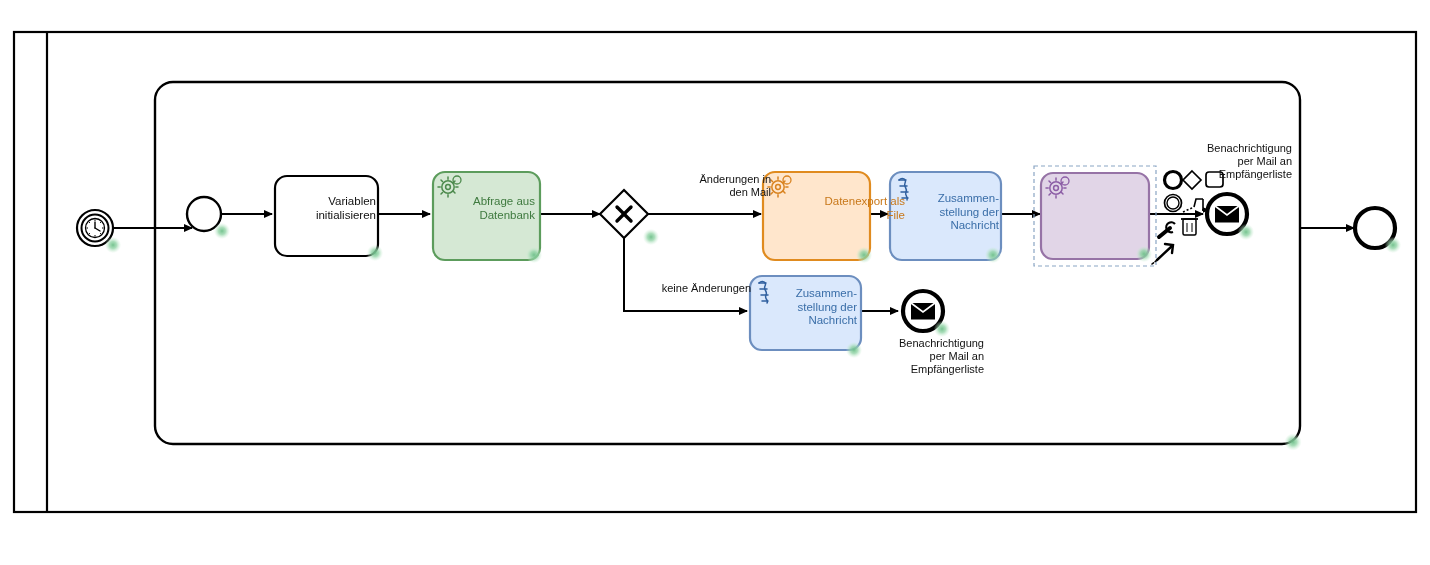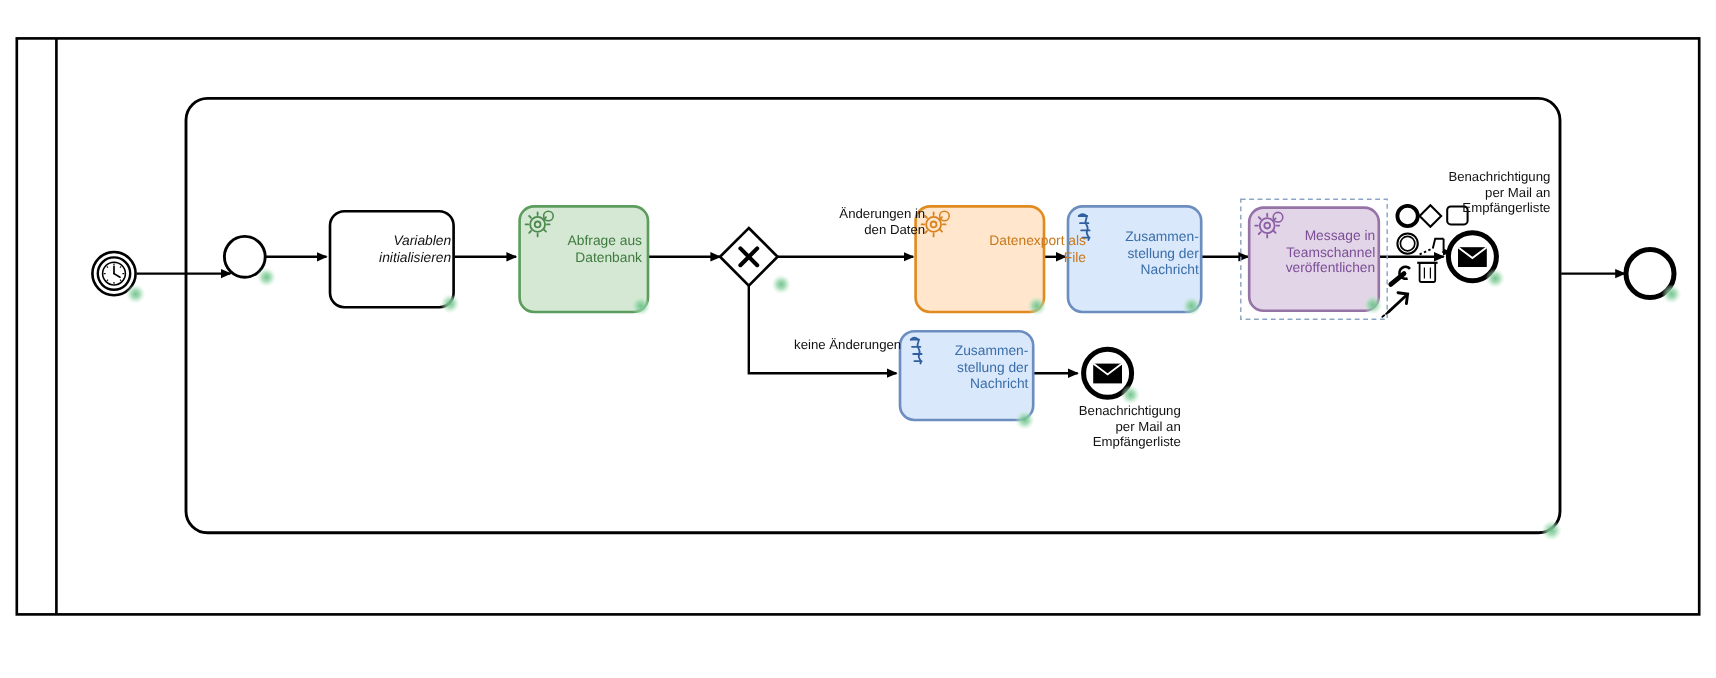--- a/index.html
+++ b/index.html
@@ -248,43 +248,40 @@
       </g>
       <circle cx="942" cy="329" r="8" fill="url(#badgeGrad)"></circle>
     </g>
 
     <g>
       <circle cx="1375" cy="228" r="20" fill="#ffffff" stroke="#000000" stroke-width="4.2"></circle>
       <circle cx="1393" cy="245" r="8" fill="url(#badgeGrad)"></circle>
     </g>
   </svg>
 
-  <div class="node-label task-label plain-label" style="left:277px; top:195px; width:99px;font-style:italic;">Variablen
+  <div class="node-label task-label plain-label" style="left:277px; top:195px; width:99px;">Variablen
 initialisieren</div>
 
   <div class="node-label task-label green-label" style="left:435px; top:195px; width:100px;">Abfrage aus
 Datenbank</div>
 
   <div class="node-label task-label orange-label" style="left:765px; top:195px; width:103px;margin-left:37px;">Datenexport als
 File</div>
 
   <div class="node-label task-label blue-label" style="left:898px; top:192px; width:101px;">Zusammen-
 stellung der
 Nachricht</div>
 
   <div class="node-label task-label blue-label" style="left:756px; top:287px; width:101px;">Zusammen-
 stellung der
 Nachricht</div>
 
-  <div class="node-label task-label purple-label" style="left:1046px; top:191px; width:100px;">Message in
-Teamschannel
-veröffentlichen</div>
 
   <div class="node-label edge-label" style="left:661px; top:173px; width:110px;">Änderungen in
-den Daten</div>
+den Mail</div>
 
   <div class="node-label edge-label" style="left:626px; top:282px; width:125px;">keine Änderungen</div>
 
   <div class="node-label event-label" style="left:1172px; top:142px; width:120px;">Benachrichtigung
 per Mail an
 Empfängerliste</div>
 
   <div class="node-label event-label" style="left:864px; top:337px; width:120px;">Benachrichtigung
 per Mail an
 Empfängerliste</div>

